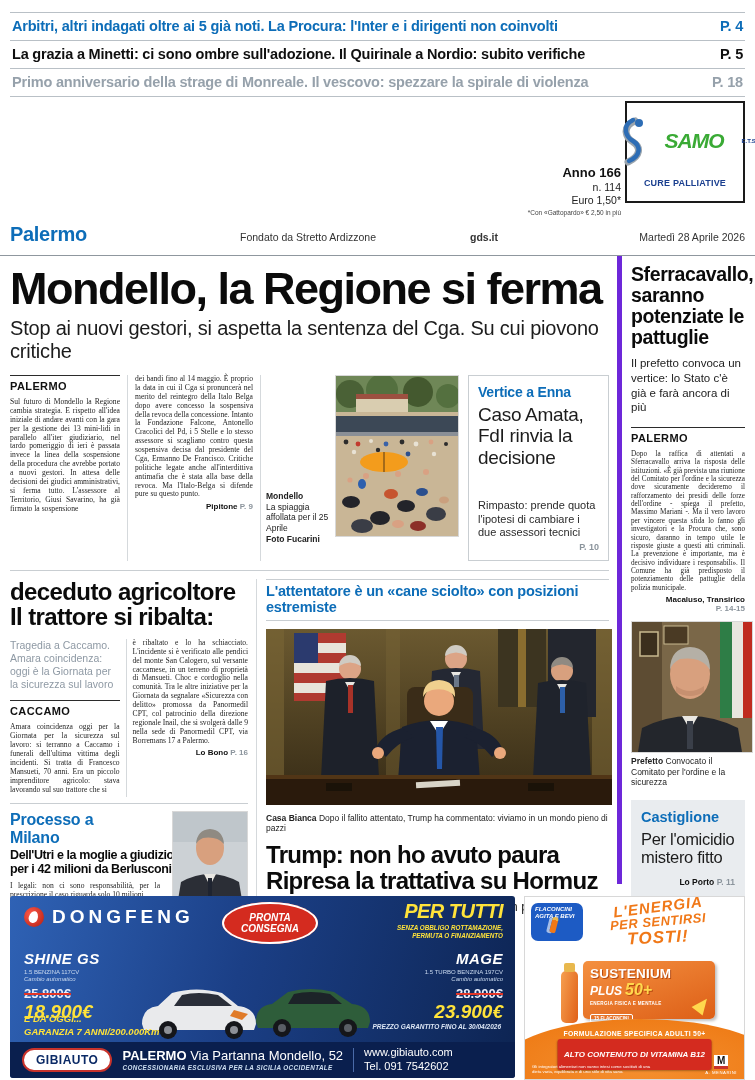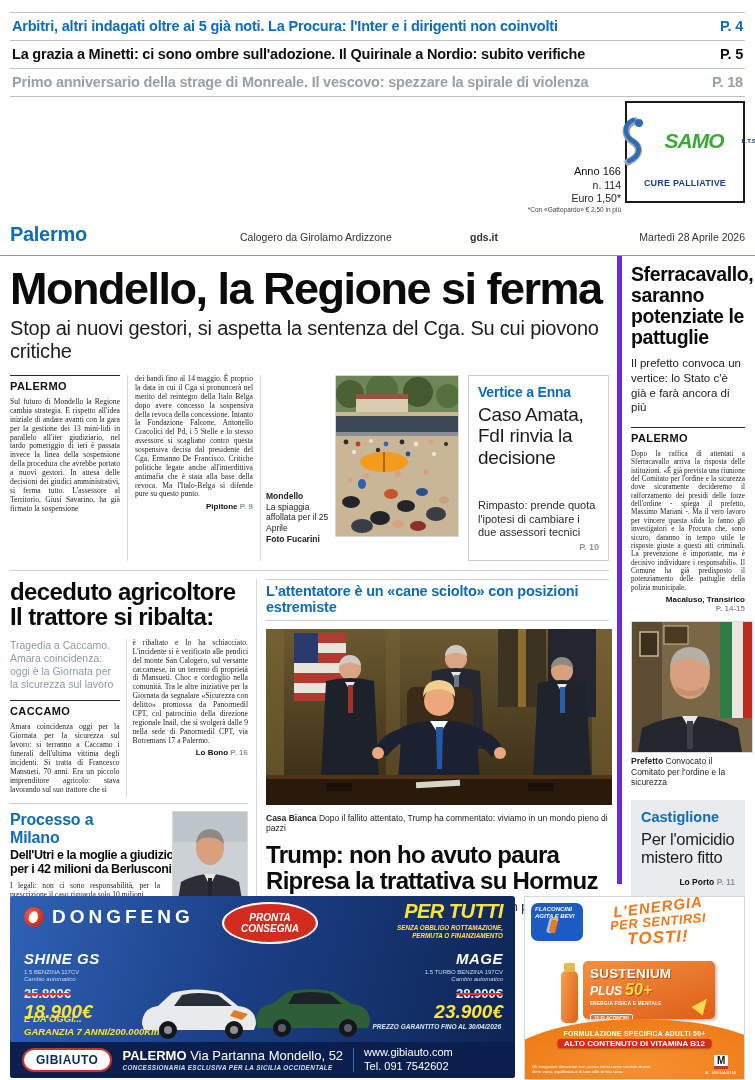--- a/index.html
+++ b/index.html
@@ -14,21 +14,21 @@
   .strip-page{font-weight:bold;}
   
   .masthead{position:relative;height:120px;padding:0 10px;}
   .mast-title{position:absolute;left:8px;top:6px;}
   .samo-box{position:absolute;right:10px;top:4px;width:116px;height:98px;border:2px solid #1a1a1a;background:#fff;display:flex;flex-direction:column;align-items:center;justify-content:center;}
   .samo-row{display:flex;align-items:center;gap:18px;text-align:right;}
   .samo-name{color:#3aaa35;font-weight:800;font-style:italic;font-size:21px;letter-spacing:-1px;}
   .samo-ets{color:#1a3f8f;font-weight:bold;font-size:6px;}
   .samo-tag{color:#1a3f8f;font-weight:800;font-size:9px;margin-top:12px;letter-spacing:0.2px;}
   .anno-box{position:absolute;right:134px;top:68px;text-align:right;line-height:1.25;}
-  .anno-line1{font-weight:400;font-size:11px;}
+  .anno-line1{font-weight:700;font-size:13px;}
   .anno-line2,.anno-line3{font-size:10.5px;color:#222;}
   .anno-note{font-size:6.5px;color:#444;margin-top:1px;}
   
   .infobar{display:flex;align-items:baseline;padding:6px 10px 9px;border-bottom:1px solid #8f979e;}
   .edition{color:#0d6db8;font-weight:800;font-size:20px;width:230px;letter-spacing:-0.3px;}
   .founded{font-size:10.5px;color:#333;width:230px;}
   .site{font-size:10.5px;color:#333;font-weight:bold;width:120px;}
   .dateline{font-size:10.5px;color:#333;margin-left:auto;}
   
   .content{display:flex;padding:0 10px;height:628px;}
@@ -131,21 +131,21 @@
   .su-box{position:absolute;left:58px;top:64px;width:132px;height:58px;background:linear-gradient(160deg,#f49040,#dd5f17);border-radius:5px;padding:5px 7px;box-sizing:border-box;color:#fff;box-shadow:2px 2px 3px rgba(0,0,0,0.25);}
   .su-brand{font-weight:800;font-size:13.5px;letter-spacing:0.2px;text-shadow:1px 1px 0 #b54a10;}
   .su-plusrow{display:flex;align-items:baseline;gap:3px;}
   .su-plus{font-weight:800;font-size:12px;font-style:italic;}
   .su-fifty{font-weight:800;font-size:16px;color:#ffd84d;font-style:italic;text-shadow:1px 1px 0 #b54a10;}
   .su-sub{font-size:4.6px;font-weight:bold;margin-top:2px;letter-spacing:0.3px;}
   .su-count{font-size:4.6px;font-weight:bold;border:1px solid #fff;border-radius:2px;display:inline-block;padding:1px 3px;margin-top:3px;}
   .su-arrow{position:absolute;right:6px;bottom:6px;width:0;height:0;border-left:7px solid transparent;border-right:7px solid transparent;border-bottom:16px solid #ffd84d;transform:rotate(38deg);}
   .su-swoosh{position:absolute;left:-25px;width:280px;height:95px;top:122px;background:radial-gradient(ellipse at center,#f59030 0%,#ef7d18 70%);border-radius:50%;}
   .su-line1{position:absolute;left:0;right:0;top:133px;text-align:center;color:#fff;font-weight:800;font-size:6.8px;letter-spacing:0.3px;}
-  .su-banner{position:absolute;left:50%;transform:translateX(-50%);top:142px;background:#d42b1f;color:#fff;font-weight:800;font-size:8px;padding:0 7px;border-radius:3px;white-space:nowrap;box-shadow:0 1px 2px rgba(0,0,0,0.3);}
+  .su-banner{position:absolute;left:50%;transform:translateX(-50%);top:142px;background:#d42b1f;color:#fff;font-weight:800;font-size:8px;padding:11px 7px;border-radius:3px;white-space:nowrap;box-shadow:0 1px 2px rgba(0,0,0,0.3);font-style:italic;}
   .su-disc{position:absolute;left:7px;bottom:4px;width:120px;font-size:4.3px;color:#fff;line-height:1.3;}
   .su-maker{position:absolute;right:7px;bottom:4px;text-align:center;color:#fff;}
   .su-m{font-weight:800;font-size:10px;background:#fff;color:#111;padding:0 3px;line-height:1.1;display:inline-block;border-bottom:3px solid #c8332b;}
   .su-mtxt{font-size:4.3px;display:block;margin-top:1px;letter-spacing:0.5px;}
 </style>
 </head>
 <body>
 
 <div class="page">
 
@@ -180,21 +180,21 @@
     <div class="anno-box">
       <div class="anno-line1">Anno 166</div>
       <div class="anno-line2">n. 114</div>
       <div class="anno-line3">Euro 1,50*</div>
       <div class="anno-note">*Con «Gattopardo» € 2,50 in più</div>
     </div>
   </div>
 
   <div class="infobar">
     <span class="edition">Palermo</span>
-    <span class="founded">Calogero da Girolamo Ardizzone</span>
+    <span class="founded">Fondato da Stretto Ardizzone</span>
     <span class="site">gds.it</span>
     <span class="dateline">Martedì 28 Aprile 2026</span>
   </div>
 
   <div class="content">
     <div class="main">
       <h1 class="lead-head">Mondello, la Regione si ferma</h1>
       <div class="standfirst">Stop ai nuovi gestori, si aspetta la sentenza del Cga. Su cui piovono critiche</div>
 
       <div class="lead-row">

